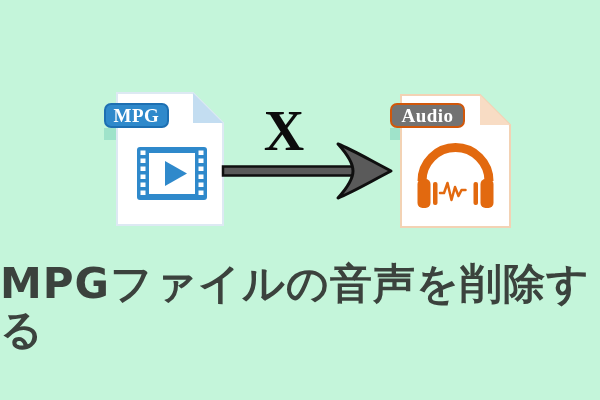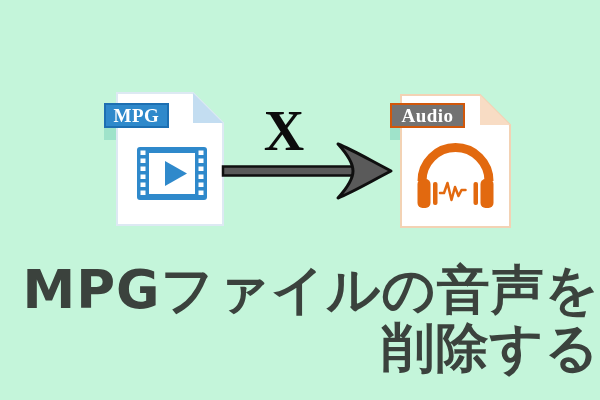--- a/index.html
+++ b/index.html
@@ -17,20 +17,21 @@
   .ribbon{
     position:absolute;
     box-sizing:border-box;
     display:flex;align-items:center;justify-content:center;
     font-family:"Liberation Serif","DejaVu Serif",serif;
     font-weight:bold;
     color:#ffffff;
     letter-spacing:0.5px;
     font-size:19px;
     z-index:3;
+    border-radius:7px;
   }
   .ribbon-mpg{
     left:104px;top:103px;width:65px;height:25px;
     background:#2f89cb;border:2px solid #1d6fb2;
   }
   .ribbon-audio{
     left:390px;top:103px;width:75px;height:25px;
     background:#737373;border:2px solid #d1570a;
   }
   .ribbon-fold{
@@ -48,23 +49,23 @@
     left:252px;top:103px;width:64px;
     text-align:center;
     font-family:"Liberation Serif","DejaVu Serif",serif;
     font-weight:bold;
     font-size:56px;line-height:1;
     color:#0c0c0c;
     z-index:4;
   }
   .caption{
     left:0;top:261px;width:600px;
-    text-align:right;
+    text-align:left;
     font-weight:bold;
-    font-size:53px;line-height:1.1;
+    font-size:42px;line-height:1.1;
     letter-spacing:1px;
     color:#3b423d;
     z-index:5;
   }
 </style>
 </head>
 <body>
 
 <div class="canvas">
 

